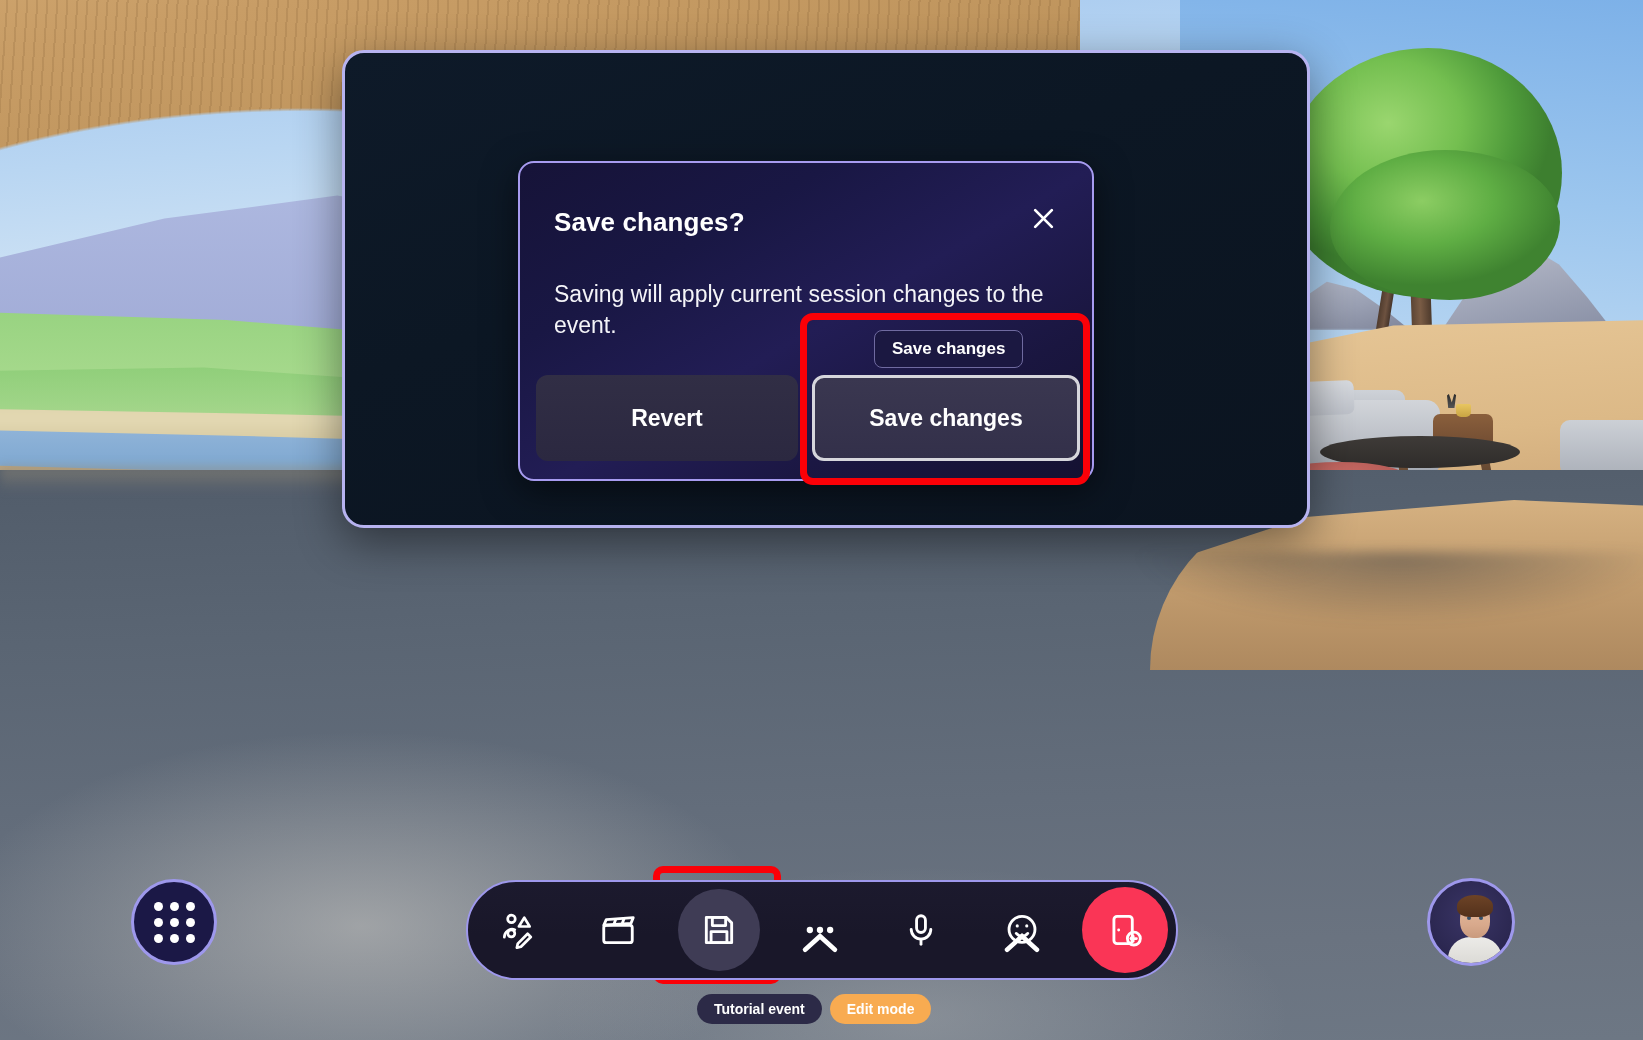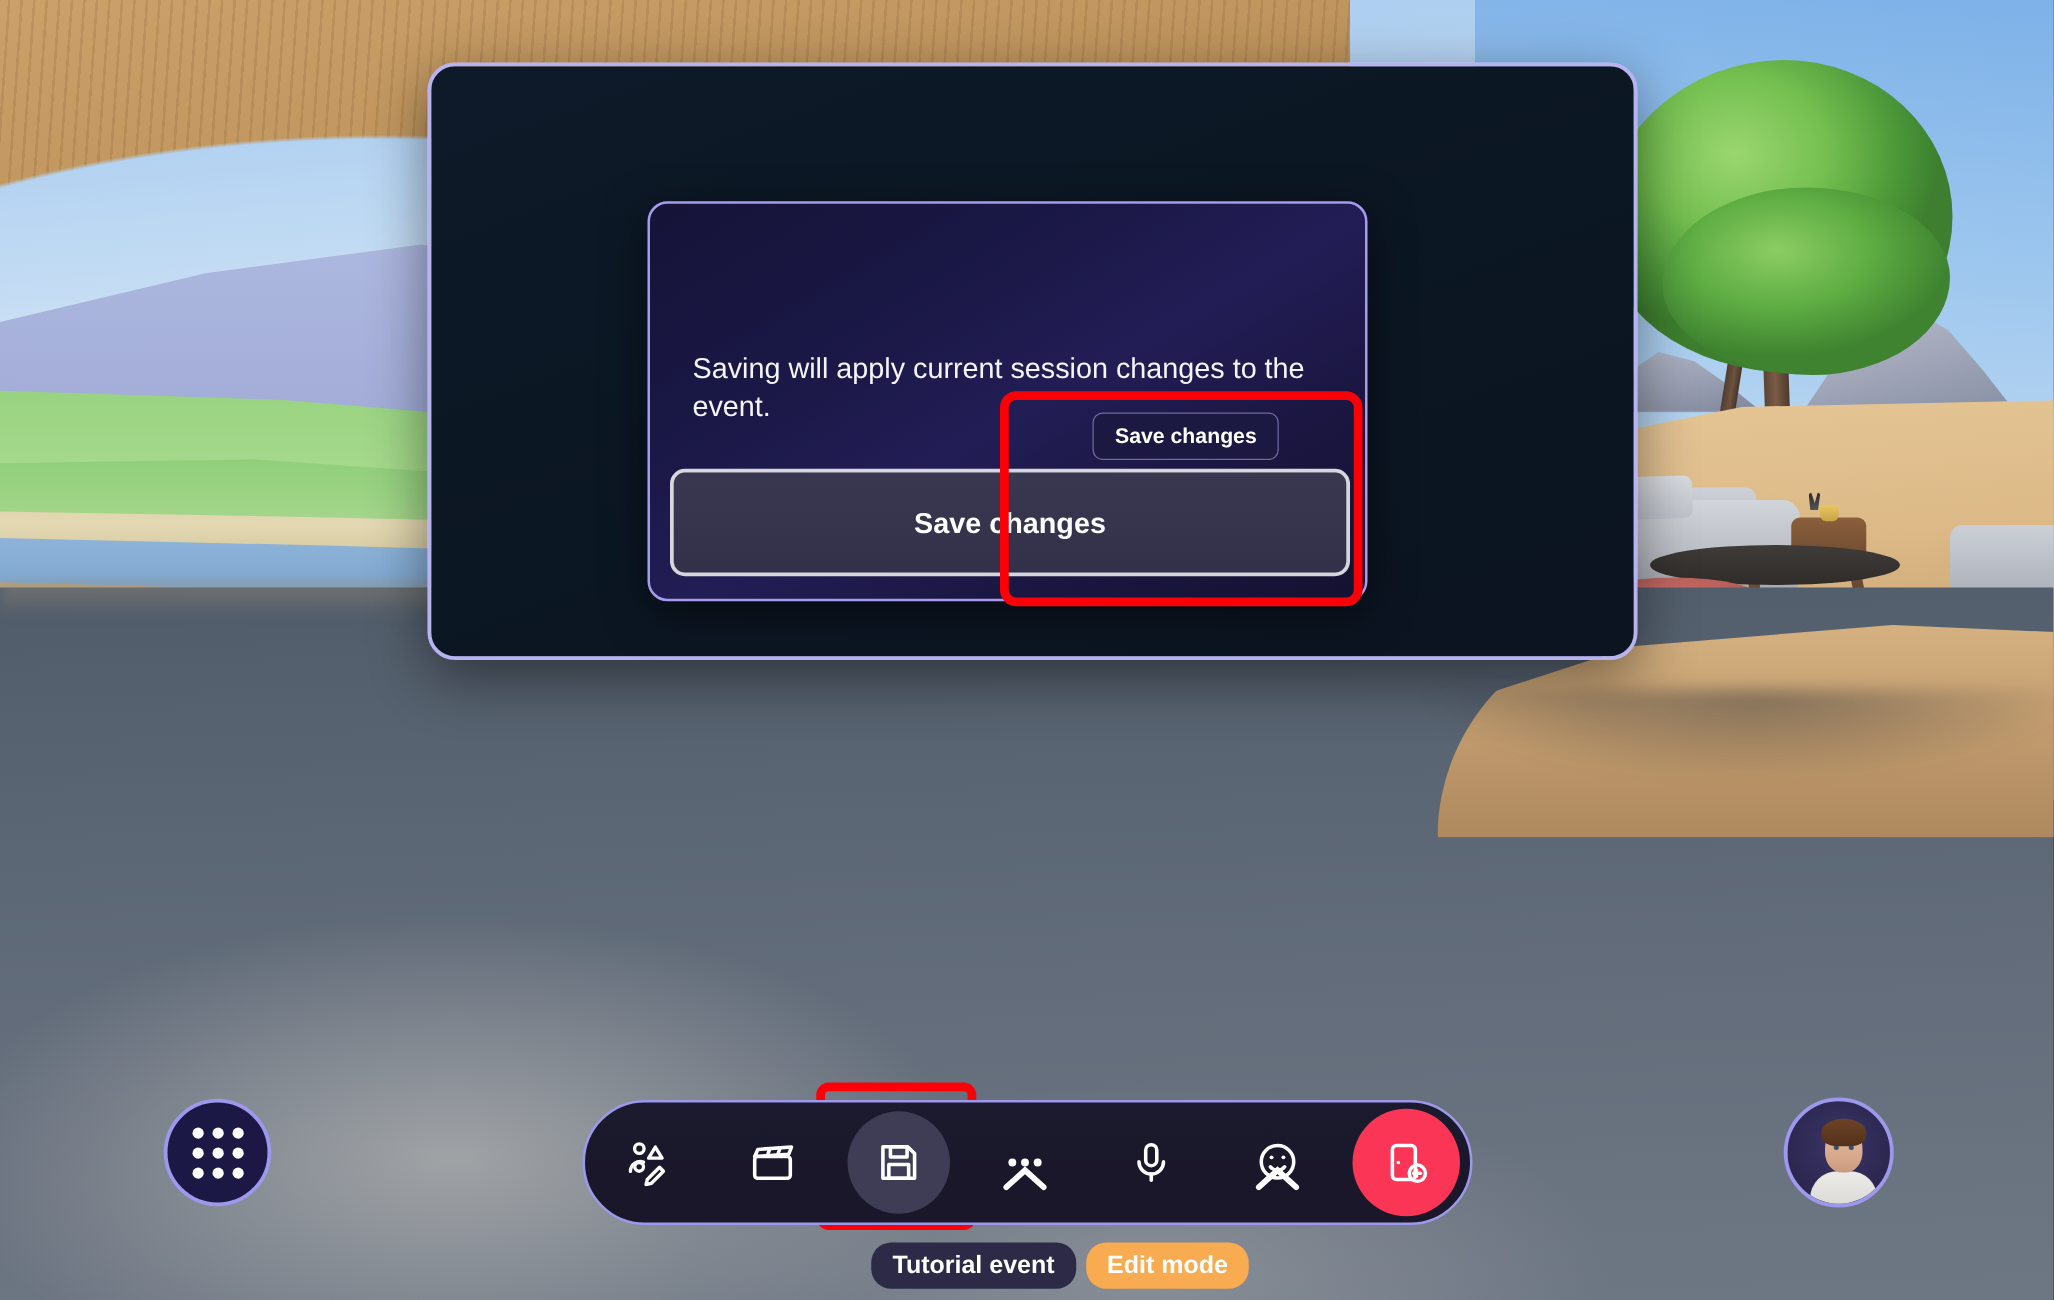--- a/index.html
+++ b/index.html
@@ -366,21 +366,21 @@
   }
   .av-eye { position: absolute; width: 4px; height: 4px; border-radius: 50%; background: #35506b; }
 
   
   .pills {
     position: absolute; left: 697px; top: 994px;
     display: flex; gap: 8px; align-items: center;
   }
   .pill {
     padding: 7px 17px; border-radius: 16px;
-    font-size: 20px; font-weight: bold; white-space: nowrap;
+    font-size: 14px; font-weight: bold; white-space: nowrap;
   }
   .pill.event { background: #2c2a47; color: #ffffff; }
   .pill.mode  { background: #f8ab51; color: #ffffff; }
 </style>
 </head>
 <body>
 
 <div id="stage">
 
   <div class="scene">
@@ -430,24 +430,34 @@
 
     <div class="floor"></div>
     <div class="floor-edge"></div>
     <div class="deck-curve"></div>
     <div class="deck-shadow"></div>
   </div>
 
   <div class="outer-panel"></div>
 
   <div class="dialog">
+    <div class="dialog-head">
+      <div class="dialog-title">Save changes?</div>
+      <button class="close-btn">
+        <svg viewBox="0 0 24 24" fill="none" stroke="#ffffff" stroke-width="2.6" stroke-linecap="round">
+          <line x1="4" y1="4" x2="20" y2="20"></line>
+            <line x1="20" y1="4" x2="4" y2="20"></line>
+        </svg>
+      </button>
+    </div>
 
     <div class="dialog-body">Saving will apply current session changes to the event.</div>
 
     <div class="dialog-actions">
+      <button class="btn revert">Revert</button>
       <button class="btn save">Save changes</button>
     </div>
   </div>
 
   <div class="tooltip">Save changes</div>
 
   <div class="hl hl-save"></div>
   <div class="hl hl-toolbar"></div>
 
   <div class="launcher">

